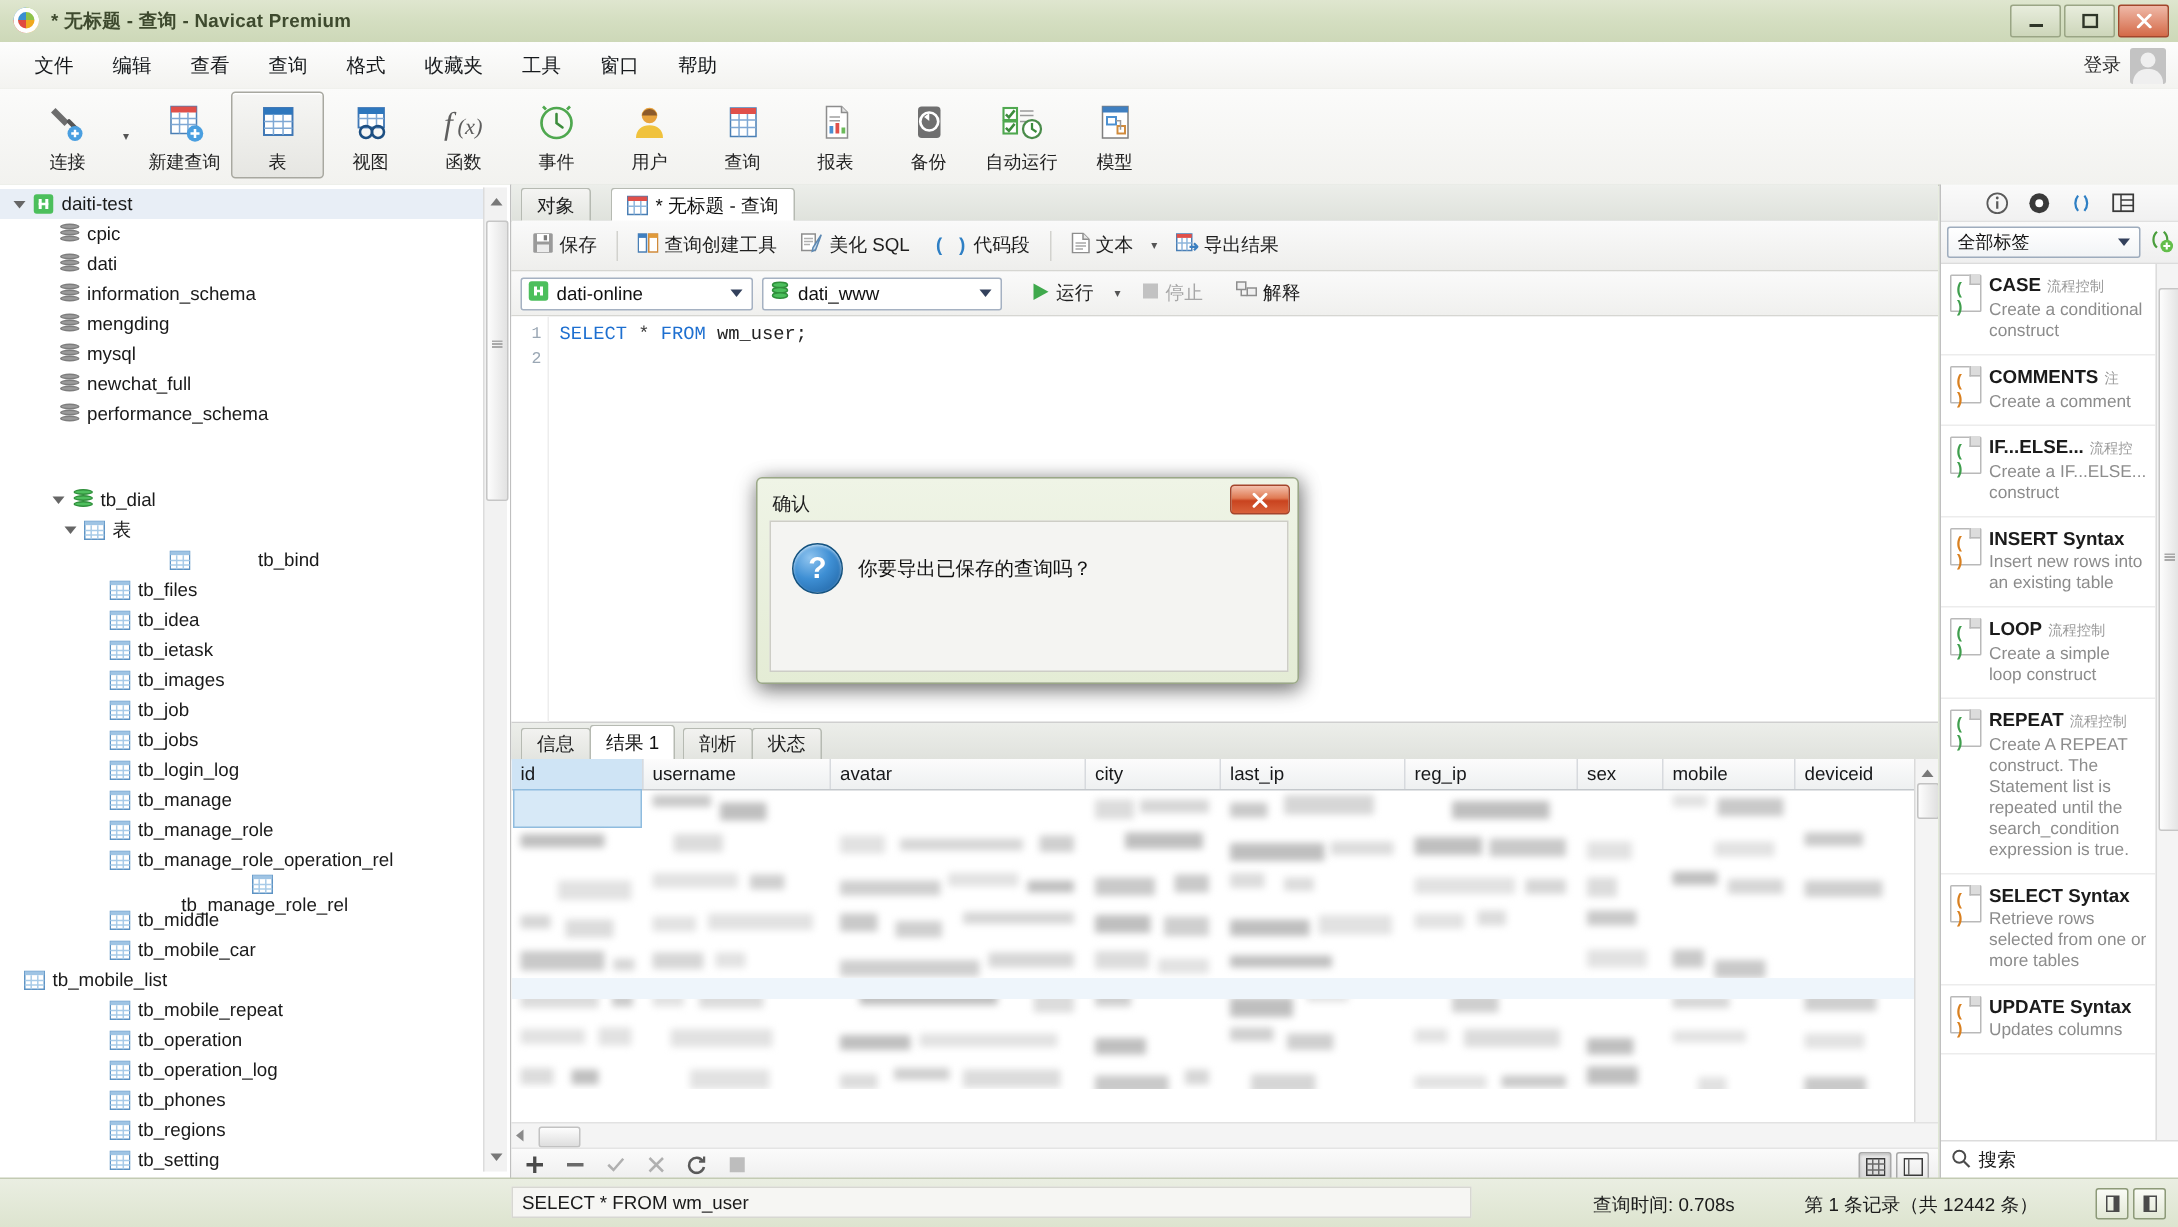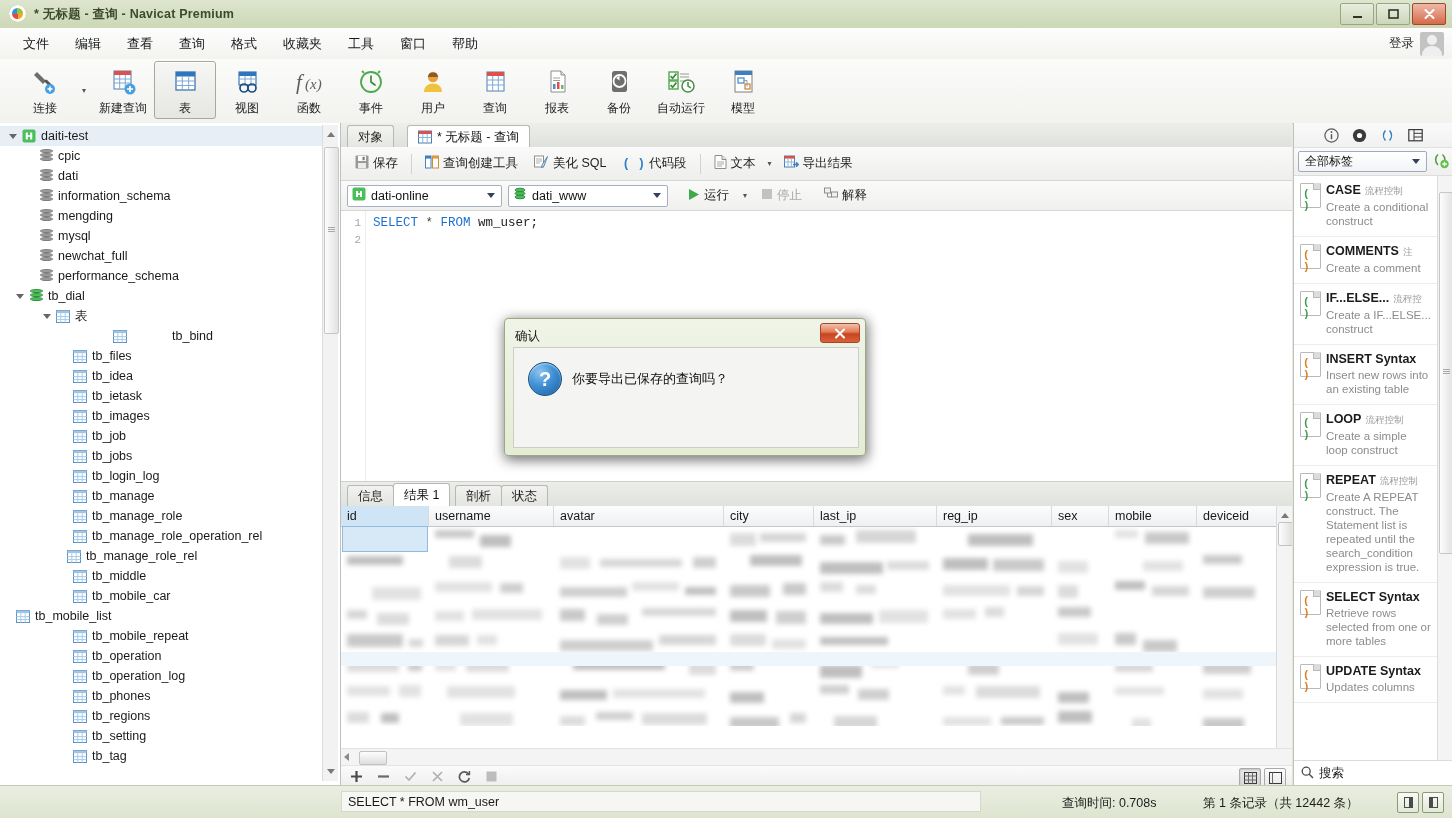--- a/index.html
+++ b/index.html
@@ -526,21 +526,21 @@
           <span class="tw"></span>
           <span class="ti">
             <span class="ico-db">
               <i></i>
               <i></i>
               <i></i>
             </span>
           </span>
           <span>performance_schema</span>
         </div>
-        <div class="tr" style="padding-left: 13px;">
+        <div class="tr" style="padding-left: 32px; margin-top: 37px;">
           <span class="tw">
             <span class="arrow open"></span>
           </span>
           <span class="ti">
             <span class="ico-db green">
               <i></i>
               <i></i>
               <i></i>
             </span>
           </span>
@@ -697,21 +697,21 @@
             <svg width="14" height="13" viewBox="0 0 14 13">
               <rect x="0.5" y="0.5" width="13" height="12" fill="#fff" stroke="#5d93c4"></rect>
               <rect x="0.5" y="0.5" width="13" height="2.6" fill="#9fc4e4"></rect>
               <g stroke="#a8cbe8">
                 <path d="M0.5 6.6h13M0.5 9.6h13M4.8 3.1v9.4M9.2 3.1v9.4"></path>
               </g>
             </svg>
           </span>
           <span>tb_manage_role_operation_rel</span>
         </div>
-        <div class="tr" style="padding-left: 51px;">
+        <div class="tr" style="padding-left: 31px; flex-direction: column;">
           <span class="tw"></span>
           <span class="ti">
             <svg width="14" height="13" viewBox="0 0 14 13">
               <rect x="0.5" y="0.5" width="13" height="12" fill="#fff" stroke="#5d93c4"></rect>
               <rect x="0.5" y="0.5" width="13" height="2.6" fill="#9fc4e4"></rect>
               <g stroke="#a8cbe8">
                 <path d="M0.5 6.6h13M0.5 9.6h13M4.8 3.1v9.4M9.2 3.1v9.4"></path>
               </g>
             </svg>
           </span>

